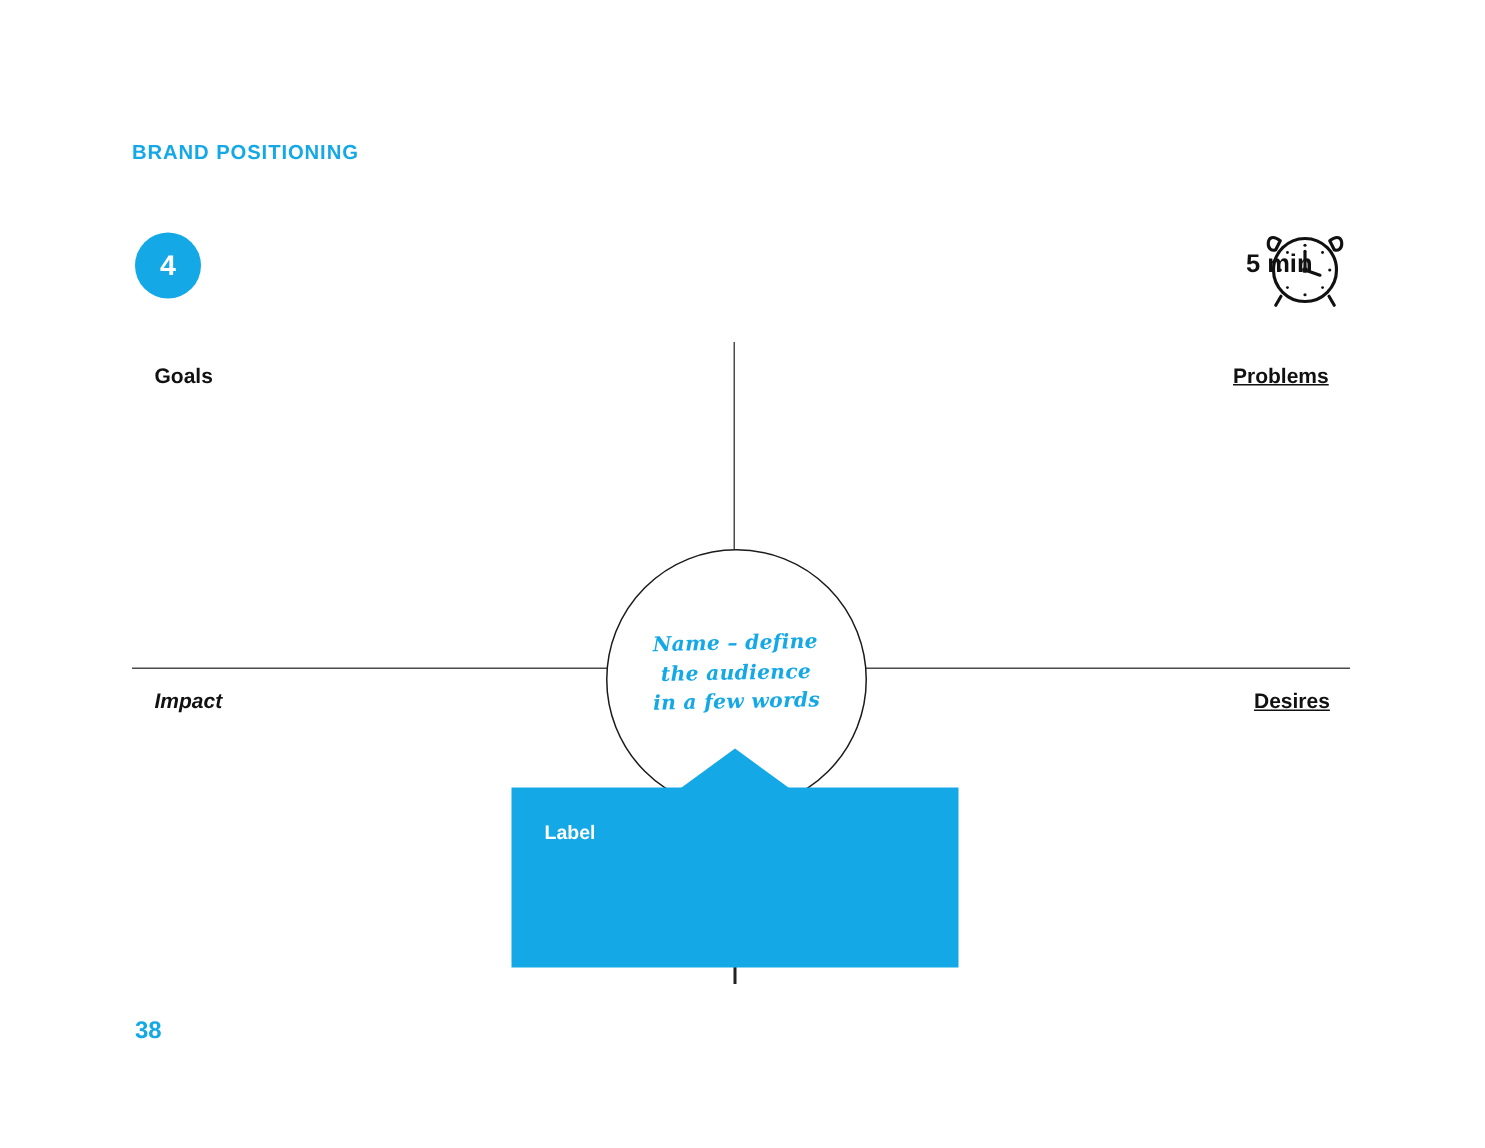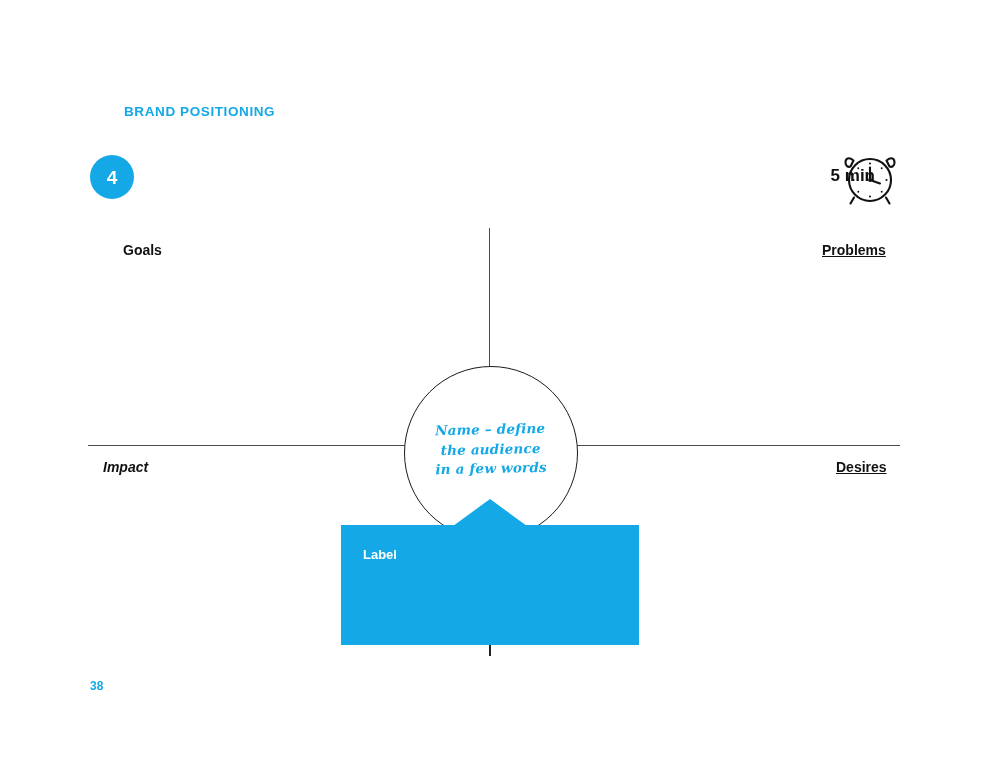--- a/index.html
+++ b/index.html
@@ -6,23 +6,23 @@
   html, body {
     width:990px; height:765px;
     background:#ffffff;
     font-family:"Liberation Sans", sans-serif;
     overflow:hidden;
   }
   .slide { position:relative; width:990px; height:765px; background:#fff; }
 
   
   .eyebrow {
-    position:absolute; left:88px; top:104px;
+    position:absolute; left:88px; top:94px;
     font-size:13.5px; font-weight:700; letter-spacing:0.6px;
-    color:#14A9E6; white-space:nowrap;margin-left:36px;
+    color:#14A9E6; white-space:nowrap;
   }
 
   
   .step-badge {
     position:absolute; left:90px; top:155px;
     width:44px; height:44px; border-radius:50%;
     background:#14A9E6; color:#fff;
     display:flex; align-items:center; justify-content:center;
     font-size:19px; font-weight:700; line-height:1;
   }
@@ -54,21 +54,21 @@
   .axis-v-bottom {
     position:absolute; left:489px; top:643px;
     width:1.5px; height:13px; background:#222;
   }
 
   
   .q-label {
     position:absolute; font-size:14px; font-weight:700; color:#111;
     white-space:nowrap;
   }
-  .q-goals    { left:103px; top:242px;margin-left:20px; }
+  .q-goals    { left:103px; top:242px; }
   .q-problems { left:822px; top:242px;text-decoration:underline; }
   .q-impact   { left:103px; top:459px;font-style:italic; }
   .q-desires  { left:836px; top:459px;text-decoration:underline; }
 
   
   .center-circle {
     position:absolute; left:404px; top:366px;
     width:174px; height:174px; border-radius:50%;
     border:1.4px solid #1a1a1a; background:#fff;
     display:flex; align-items:center; justify-content:center;
@@ -103,21 +103,21 @@
   .callout-title {
     color:#fff; font-size:13px; font-weight:700; margin-bottom:5px;
   }
   .callout-body {
     color:#fff; font-size:13.5px; font-weight:400; line-height:1.52;
   }
 
   
   .page-num {
     position:absolute; left:90px; top:679px;
-    font-size:12px; font-weight:700; color:#14A9E6;
+    font-size:16px; font-weight:700; color:#14A9E6;
   }
 </style>
 </head>
 <body>
 
 <div class="slide">
 
   <div class="eyebrow">BRAND POSITIONING</div>
 
   <div class="step-badge">4</div>

